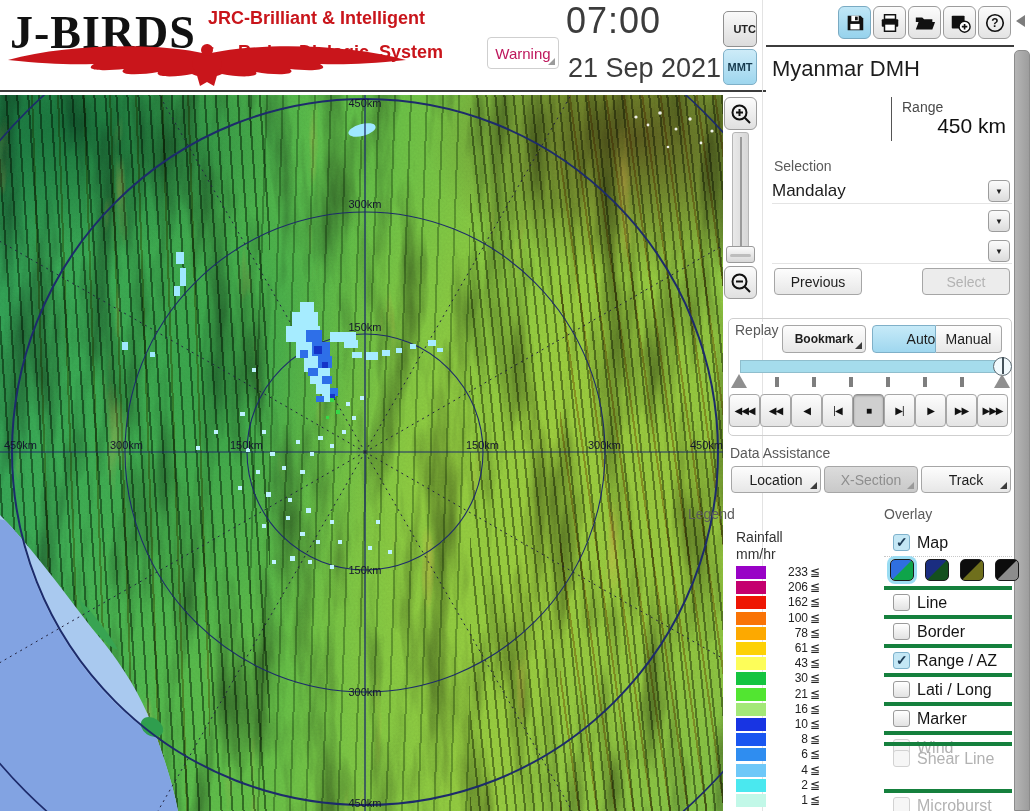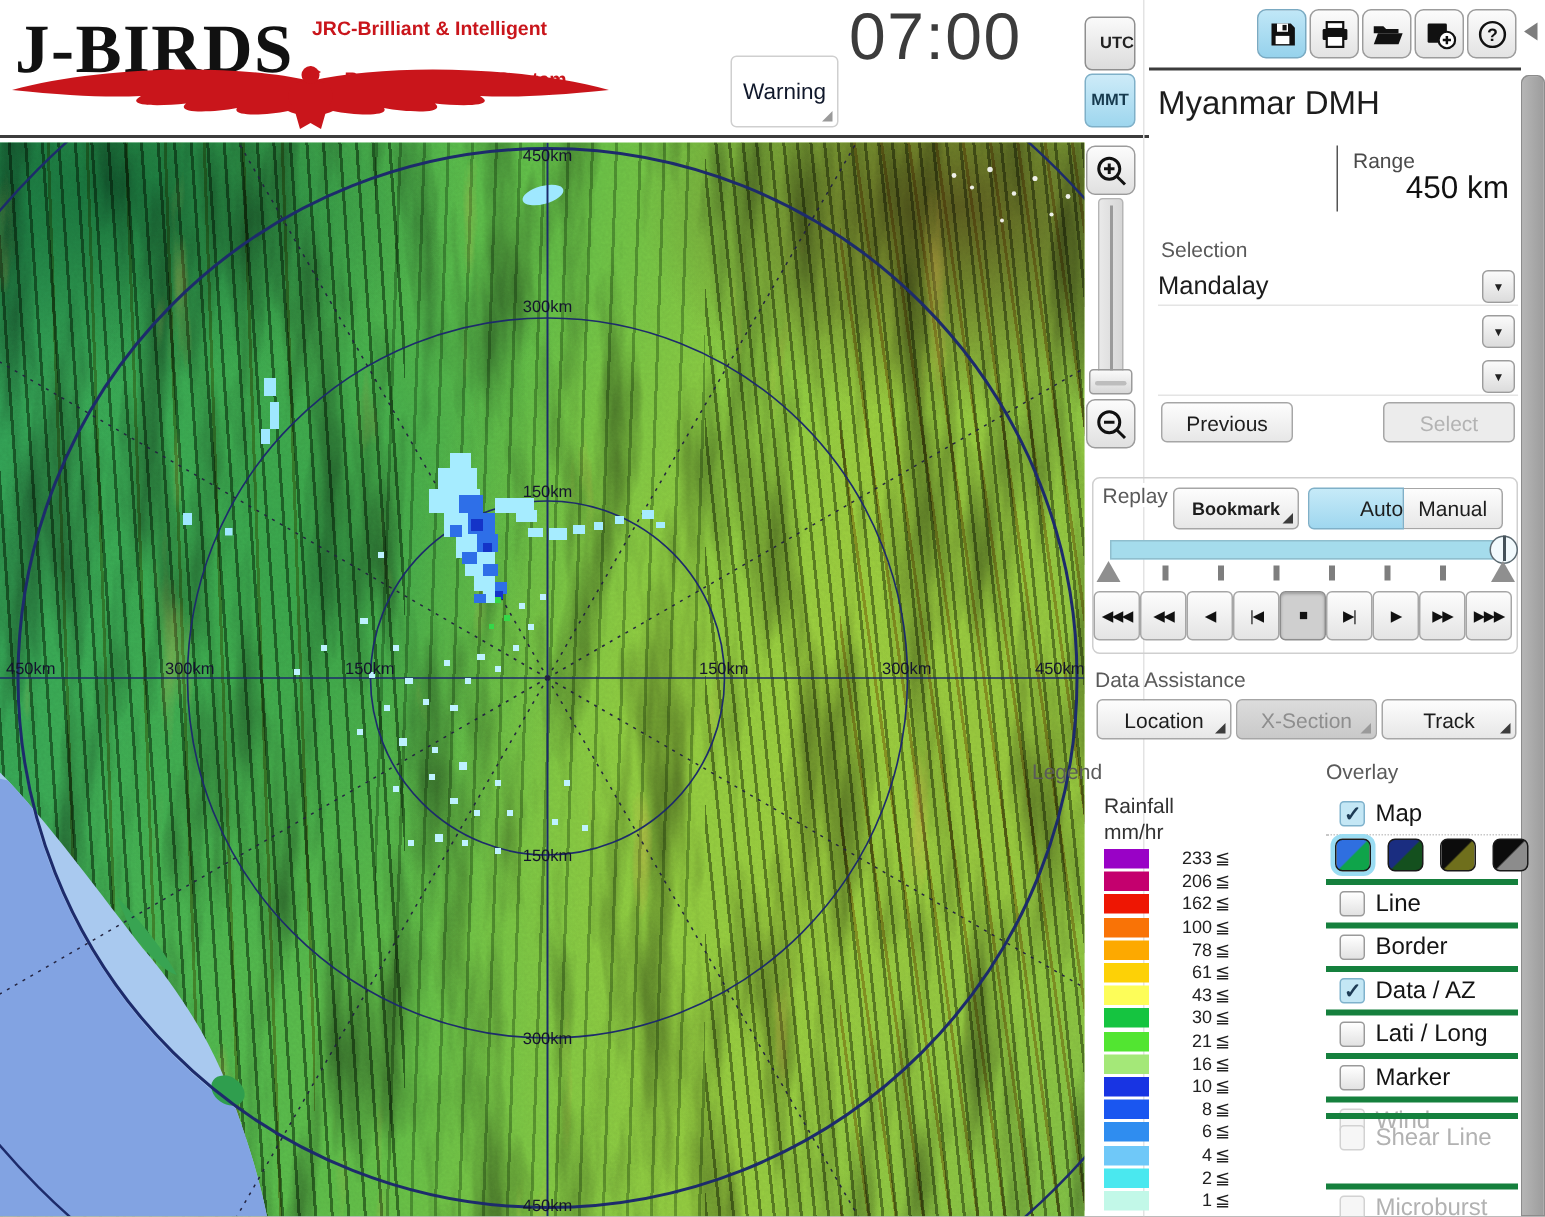--- a/index.html
+++ b/index.html
@@ -18,22 +18,22 @@
   .corner{position:absolute;right:3px;bottom:3px;width:0;height:0;
           border-left:7px solid transparent;border-bottom:7px solid #3c3c3c;}
   .corner.lt{border-bottom-color:#9a9a9a;}
   .seplabel{position:absolute;font-size:14px;color:#5a5a5a;}
 
   
   .hdr-line{position:absolute;background:#3c3c3c;height:2px;}
   .logo-title{position:absolute;left:10px;top:6px;font-family:"Liberation Serif",serif;
               font-weight:bold;font-size:46px;letter-spacing:1px;color:#111;}
   .logo-sub{position:absolute;left:208px;top:10px;color:#c9151b;font-weight:bold;
-            font-size:13px;line-height:17px;white-space:pre;}
-  .clock-time{position:absolute;left:566px;top:0px;font-size:44px;color:#3c3c3c;letter-spacing:1px;}
+            font-size:18px;line-height:17px;white-space:pre;}
+  .clock-time{position:absolute;left:566px;top:0px;font-size:36px;color:#3c3c3c;letter-spacing:1px;}
   .clock-date{position:absolute;left:568px;top:53px;font-size:27px;color:#3c3c3c;}
   .tzbtn{position:absolute;left:723px;width:34px;height:36px;border-radius:5px;border:1px solid #8f8f8f;
          display:flex;align-items:center;justify-content:center;font-size:11px;font-weight:bold;cursor:pointer;}
   .toolbtn{position:absolute;top:6px;width:33px;height:33px;border:1px solid #9c9c9c;border-radius:6px;
            background:linear-gradient(#fcfcfc,#e3e3e3);display:flex;align-items:center;justify-content:center;cursor:pointer;}
   .toolbtn.sel{background:linear-gradient(#c0e7f7,#96d2ec);border-color:#7aaac2;}
 
   
   #map{position:absolute;left:0;top:95px;width:723px;height:716px;overflow:hidden;cursor:crosshair;
     background:
@@ -126,25 +126,26 @@
     <svg class="abs" style="left:6px;top:40px;" width="402" height="48" viewBox="0 0 402 48">
       <g fill="#c9151b">
         <path d="M201,14 C150,2 60,4 2,20 C40,24 66,25 88,24 C76,31 100,31 118,29 C110,36 136,35 152,32 C148,38 172,37 186,34 C192,37 198,37 201,34 Z"></path>
         <path d="M201,14 C252,2 342,4 400,20 C362,24 336,25 314,24 C326,31 302,31 284,29 C292,36 266,35 250,32 C254,38 230,37 216,34 C210,37 204,37 201,34 Z"></path>
         <ellipse cx="201" cy="24" rx="15" ry="11"></ellipse>
         <circle cx="201" cy="10" r="6"></circle>
         <path d="M201,4 L208,8 L201,12 Z"></path>
         <path d="M190,32 L212,32 L208,46 L201,42 L194,46 Z"></path>
       </g>
     </svg>
-    <div class="btn" style="left:487px;top:37px;width:72px;height:48px;background:#fff;border-color:#cfcfcf;color:#0f172a;font-size:15px;">
+    <div class="btn" style="left:487px;top:37px;width:72px;height:32px;background:#fff;border-color:#cfcfcf;color:#be185d;font-size:15px;">
       <span>Warning</span>
       <span class="corner lt"></span>
     </div>
     <div class="clock-time">07:00</div>
+    <div class="clock-date">21 Sep 2021</div>
     <div class="tzbtn" style="top:11px;background:linear-gradient(#fafafa,#dcdcdc);color:#222;justify-content:flex-end;">
       <span>UTC</span>
       </div>
     <div class="tzbtn" style="top:49px;background:linear-gradient(#cdebf8,#9ed6ee);border-color:#7fb0c8;color:#163a4e;">
       <span>MMT</span>
       </div>
 
     <div class="toolbtn sel" style="left:838px;">
       <svg width="22" height="22" viewBox="0 0 24 24">
         <path d="M4,4 h14 l3,3 v13 h-17 Z" fill="#111"></path>
@@ -545,21 +546,21 @@
   <div class="ov-row sep" style="top:586px;" data-state="unchecked">
     <span class="chk"></span>
     <span class="ov-label">Line</span>
     </div>
   <div class="ov-row sep" style="top:615px;" data-state="unchecked">
     <span class="chk"></span>
     <span class="ov-label">Border</span>
     </div>
   <div class="ov-row sep" style="top:644px;" data-state="checked">
     <span class="chk"></span>
-    <span class="ov-label">Data / AZ</span>
+    <span class="ov-label">Range / AZ</span>
     </div>
   <div class="ov-row sep" style="top:673px;" data-state="unchecked">
     <span class="chk"></span>
     <span class="ov-label">Lati / Long</span>
     </div>
   <div class="ov-row sep" style="top:702px;" data-state="unchecked">
     <span class="chk"></span>
     <span class="ov-label">Marker</span>
     </div>
   <div class="ov-row sep" style="top:731px;" data-state="disabled">

